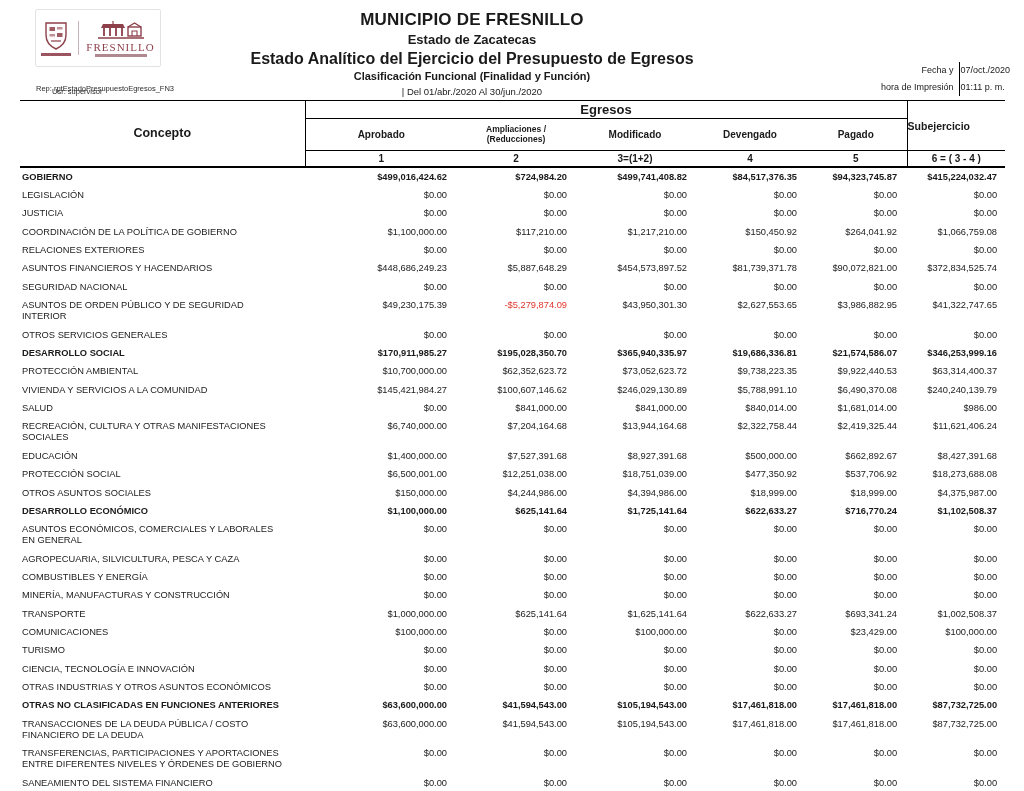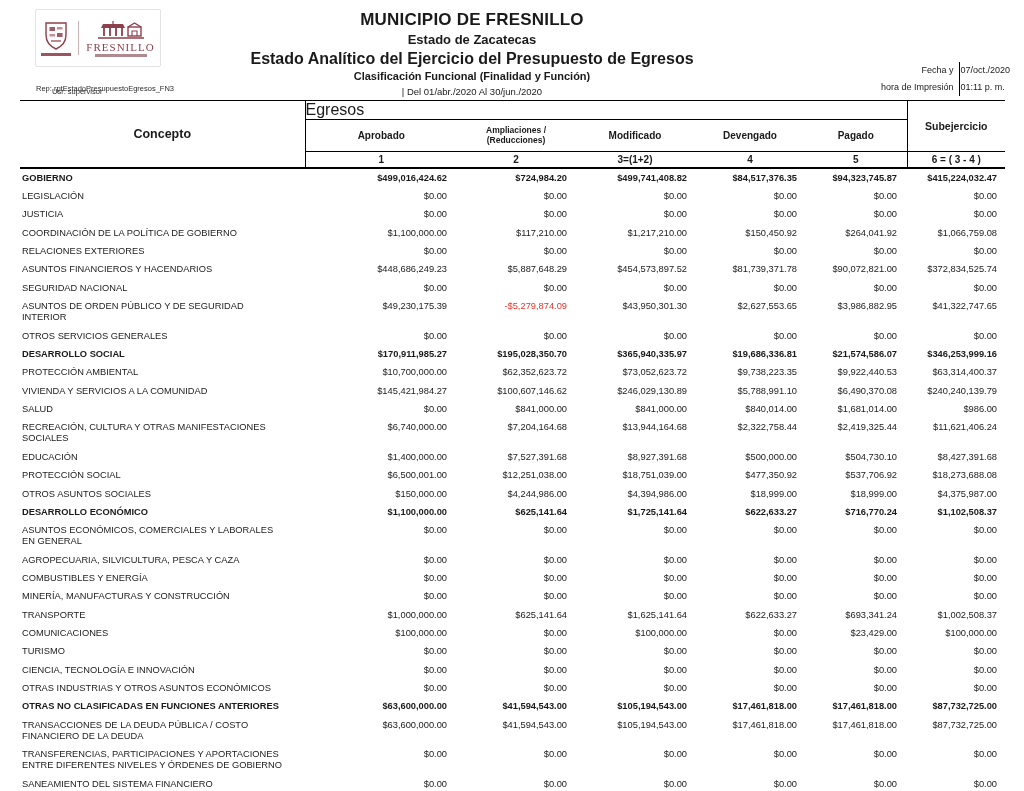--- a/index.html
+++ b/index.html
@@ -70,25 +70,25 @@
   col.c-4 { width: 110px; }
   col.c-5 { width: 102px; }
   col.c-6 { width: 98px; }
 
   thead td { vertical-align: middle; }
   .h-concept {
     text-align: center; font-weight: bold; font-size: 12.5px;
     border-bottom: 2.5px solid #000;
   }
   .h-egresos {
-    height: 18px; text-align: left; font-weight: normal; font-size: 16px;
+    height: 18px; text-align: center; font-weight: bold; font-size: 13px;
     border-left: 1.5px solid #000; border-bottom: 1.5px solid #000;
   }
   .h-sub {
-    text-align: center; font-weight: bold; font-size: 10.5px;
+    font-weight: bold; font-size: 10.5px;
     border-left: 1.5px solid #000; border-bottom: 1.5px solid #000;
   }
   .h-col {
     height: 32px; text-align: center; font-weight: bold; font-size: 10px;
     border-bottom: 1.5px solid #000;
   }
   .h-col.first { border-left: 1.5px solid #000; }
   .h-col.small { font-size: 8.5px; white-space: pre-line; line-height: 1.15; }
   .h-num {
     height: 16px; text-align: center; font-weight: bold; font-size: 10px;
@@ -360,21 +360,21 @@
           <td class="num i5">$11,621,406.24</td>
         </tr>
         <tr>
           <td class="concept">
             <div class="cwrap">EDUCACIÓN</div>
           </td>
           <td class="num i0">$1,400,000.00</td>
           <td class="num i1">$7,527,391.68</td>
           <td class="num i2">$8,927,391.68</td>
           <td class="num i3">$500,000.00</td>
-          <td class="num i4">$504,730.10</td>
+          <td class="num i4">$662,892.67</td>
           <td class="num i5">$8,427,391.68</td>
         </tr>
         <tr>
           <td class="concept">
             <div class="cwrap">PROTECCIÓN SOCIAL</div>
           </td>
           <td class="num i0">$6,500,001.00</td>
           <td class="num i1">$12,251,038.00</td>
           <td class="num i2">$18,751,039.00</td>
           <td class="num i3">$477,350.92</td>

